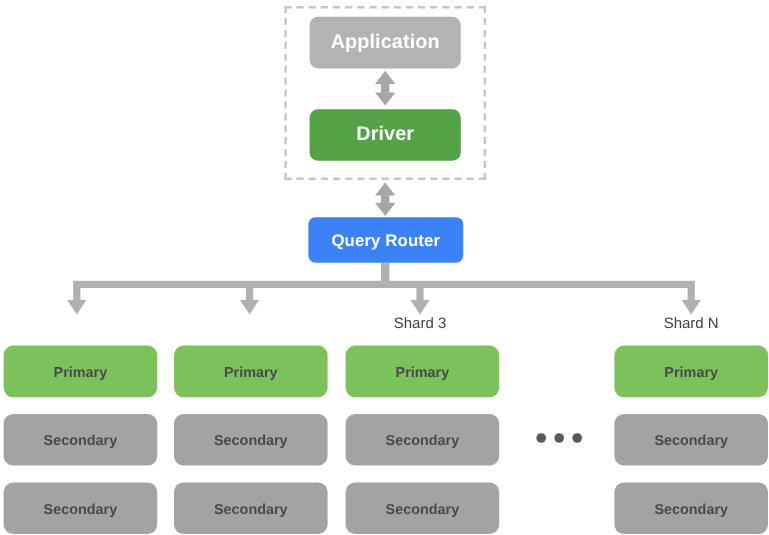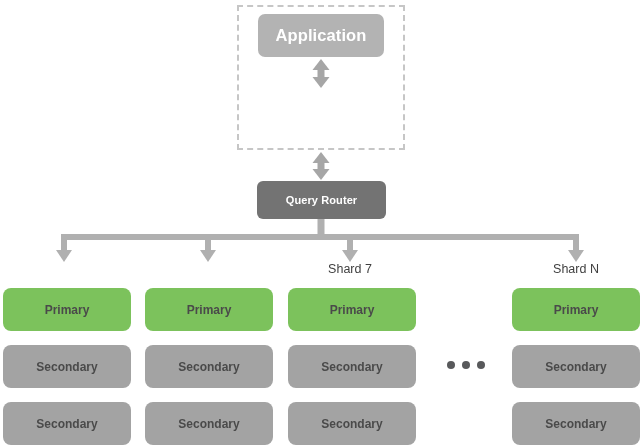--- a/index.html
+++ b/index.html
@@ -67,23 +67,23 @@
     background: #55a145;
     color: #ffffff;
     font-size: 16.5px;
   }
 
   .node-router {
     left: 257px;
     top: 181px;
     width: 129px;
     height: 38px;
-    background: #737373;
+    background: #3b82f6;
     color: #ffffff;
-    font-size: 11px;
+    font-size: 14px;
     border-radius: 6px;
   }
 
   
   #connectors {
     position: absolute;
     left: 0; top: 0;
     width: 641px;
     height: 446px;
     pointer-events: none;
@@ -181,24 +181,25 @@
     <g fill="#b0b0b0">
       <rect x="573" y="240" width="6" height="17"></rect>
       <polygon points="576,262 584,250 568,250"></polygon>
     </g>
   </svg>
 
   <div class="client-group"></div>
 
   <div class="node node-application">Application</div>
 
+  <div class="node node-driver">Driver</div>
 
   <div class="node node-router">Query Router</div>
 
-  <div class="shard-label" style="left:286px;">Shard 7</div>
+  <div class="shard-label" style="left:286px;">Shard 3</div>
   <div class="shard-label" style="left:512px;">Shard N</div>
 
   <div class="member primary" style="left:3px;   top:288px;">Primary</div>
   <div class="member secondary" style="left:3px;   top:345px;">Secondary</div>
   <div class="member secondary" style="left:3px;   top:402px;">Secondary</div>
 
   <div class="member primary" style="left:145px; top:288px;">Primary</div>
   <div class="member secondary" style="left:145px; top:345px;">Secondary</div>
   <div class="member secondary" style="left:145px; top:402px;">Secondary</div>
 

